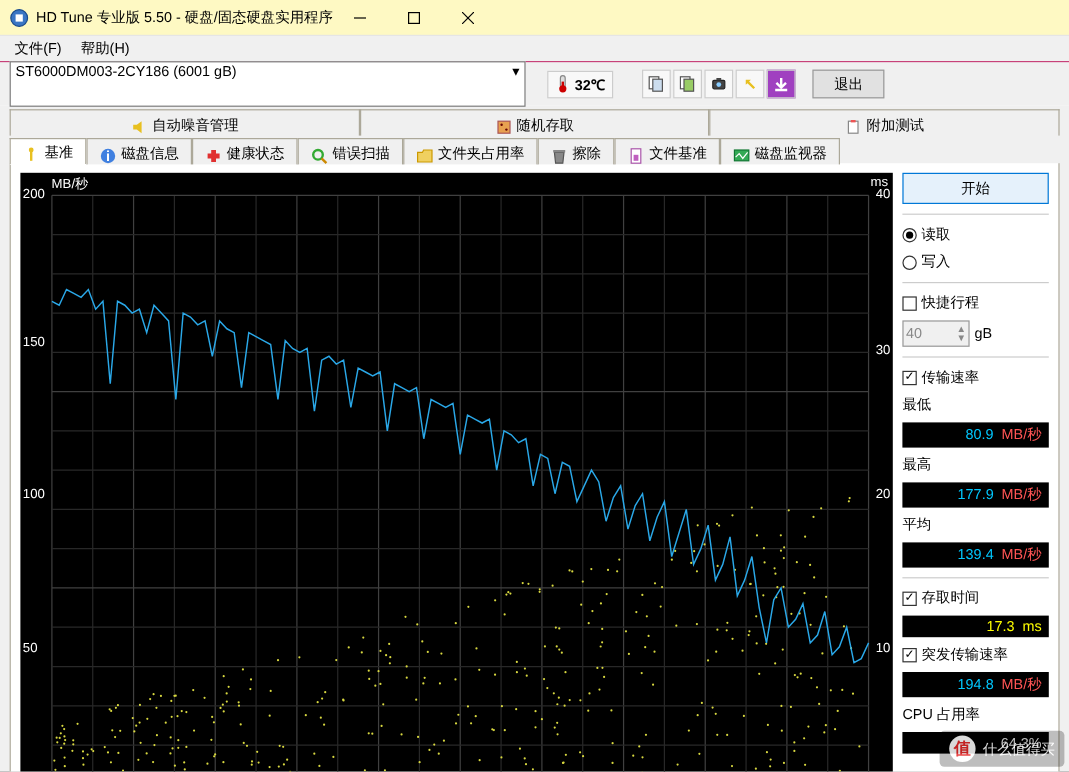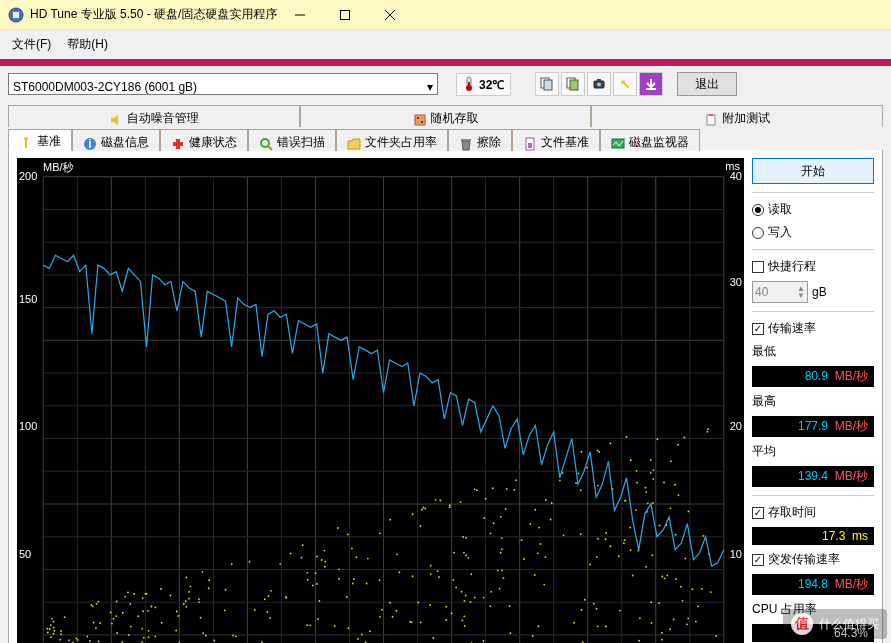--- a/index.html
+++ b/index.html
@@ -2,25 +2,25 @@
 <html><head>
 <meta charset="utf-8">
 <style>
 * { box-sizing: border-box; margin: 0; padding: 0; font-family: "Microsoft YaHei", "SimSun", Tahoma, sans-serif; font-size: 12px; }
 body { background: #fff; width: 891px; height: 643px; overflow: hidden; position: relative; }
 
 .titlebar { height: 30px; background: #fef9c3; display: flex; align-items: center; padding: 0 0 0 8px; border-bottom: 1px solid #e5e5e5; }
 .titlebar-icon { width: 16px; height: 16px; margin-right: 6px; }
 .winbtn { width: 45px; height: 30px; display: flex; align-items: center; justify-content: center; }
 
-.menubar { height: 36px; display: flex; align-items: center; padding: 0 4px; background: #f0f0f0; border-bottom: 7px solid #be185d; }
+.menubar { height: 22px; display: flex; align-items: center; padding: 0 4px; background: #f0f0f0; border-bottom: 1px solid #be185d; }
 .menu-item { padding: 2px 8px; }
 
 .toolbar { height: 36px; display: flex; align-items: center; padding: 4px 8px; background: #f0f0f0; gap: 4px; }
-.drive-select { width: 430px; height: 22px; border: 1px solid #7a7a7a; background: #fff; padding: 0 4px; display: flex; align-items: flex-end; justify-content: space-between; }
+.drive-select { width: 430px; height: 38px; border: 1px solid #7a7a7a; background: #fff; padding: 0 4px; display: flex; align-items: flex-start; justify-content: space-between; }
 .temp-box { display: flex; align-items: center; gap: 4px; margin-left: 14px; border:1px solid #ccc; padding:2px 6px; background:#f8f8f8;}
 .tool-icons { display: flex; gap: 2px; margin-left: 20px; }
 .tool-icon { width: 24px; height: 24px; border: 1px solid #ccc; display: flex; align-items: center; justify-content: center; background: #f8f8f8; }
 .exit-btn { width: 60px; height: 24px; border: 1px solid #999; background: #e1e1e1; margin-left: 10px; display:flex; align-items:center; justify-content:center;}
 
 .tabrows { background: #f0f0f0; padding: 0 8px; }
 .tab-row { display: flex; height: 24px; align-items: flex-end; gap: 0; }
 .tab { height: 22px; display: flex; align-items: flex-end; padding: 0 10px; border: 1px solid #aca899; border-bottom: none; background: #f0f0f0; position: relative; top: 1px; font-size:12px; gap:4px; white-space:nowrap;}
 .tab.active { background: #fff; border-bottom: 1px solid #fff; z-index: 2; }
 .tab-row.top .tab { flex: 1; justify-content: center; }
@@ -246,21 +246,21 @@
     <div class="content">
 
       <div class="plot-area">
         <span class="plot-label-top-left">MB/秒</span>
         <span class="plot-label-top-right">ms</span>
         <span class="tick" style="left:2px;top:12px">200</span>
         <span class="tick" style="left:2px;top:135px">150</span>
         <span class="tick" style="left:2px;top:262px">100</span>
         <span class="tick" style="left:2px;top:390px">50</span>
         <span class="tick" style="right:2px;top:12px">40</span>
-        <span class="tick" style="right:2px;top:118px">30</span>
+        <span class="tick" style="right:2px;top:142px">30</span>
         <span class="tick" style="right:2px;top:262px">20</span>
         <span class="tick" style="right:2px;top:390px">10</span>
         <svg id="plot-svg" width="100%" height="100%" viewBox="0 0 720 500" preserveAspectRatio="none" style="position:absolute;inset:0;">
           <g id="grid">
               <line x1="26" x2="26" y1="18" y2="490" stroke="#404040"></line>
               <line x1="59.7" x2="59.7" y1="18" y2="490" stroke="#282828"></line>
               <line x1="93.4" x2="93.4" y1="18" y2="490" stroke="#404040"></line>
               <line x1="127.1" x2="127.1" y1="18" y2="490" stroke="#282828"></line>
               <line x1="160.8" x2="160.8" y1="18" y2="490" stroke="#404040"></line>
               <line x1="194.5" x2="194.5" y1="18" y2="490" stroke="#282828"></line>

